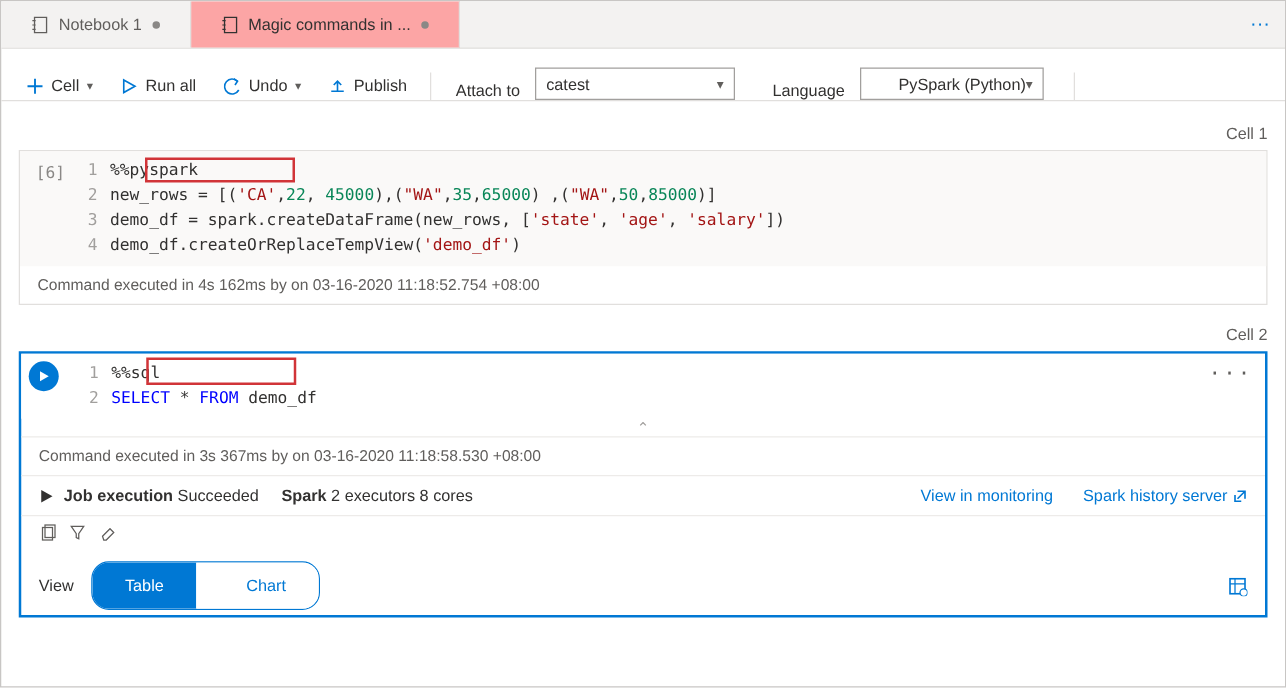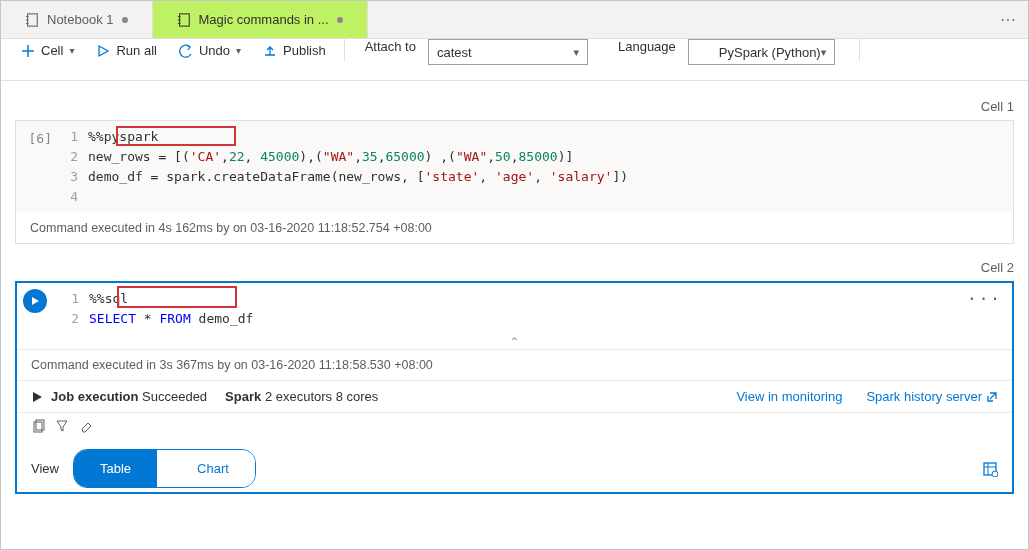--- a/index.html
+++ b/index.html
@@ -26,33 +26,33 @@
       align-items: center;
       gap: 8px;
       padding: 0 24px;
       height: 100%;
       border-right: 1px solid #e1dfdd;
       cursor: pointer;
       color: #605e5c;
       background: #f3f2f1;
     }
     .tab.active {
-      background: #bef264;
+      background: #fca5a5;
       color: #323130;
       font-weight: 400;
     }
     .tab .icon { width: 14px; height: 14px; }
     .tab .dot { width: 6px; height: 6px; border-radius: 50%; background: #8a8886; }
     .tabs-spacer { flex: 1; }
     .tabs-more { color: #0078d4; padding: 0 12px; font-size: 16px; cursor: pointer; }
 
     
     .toolbar {
       display: flex;
-      align-items: flex-start;
+      align-items: flex-end;
       height: 42px;
       padding: 0 12px;
       gap: 6px;
       border-bottom: 1px solid #e1dfdd;
     }
     .tbtn {
       display: inline-flex;
       align-items: center;
       gap: 6px;
       padding: 4px 8px;
@@ -308,20 +308,21 @@
       <div class="gutter">
         <div>1</div>
           <div>2</div>
           <div>3</div>
           <div>4</div>
       </div>
       <div class="code-lines">
         <div><span class="s-mg">%%pyspark</span></div>
         <div><span class="s-dark">new_rows = [(</span><span class="s-str">'CA'</span><span class="s-dark">,</span><span class="s-num">22</span><span class="s-dark">, </span><span class="s-num">45000</span><span class="s-dark">),(</span><span class="s-str">"WA"</span><span class="s-dark">,</span><span class="s-num">35</span><span class="s-dark">,</span><span class="s-num">65000</span><span class="s-dark">) ,(</span><span class="s-str">"WA"</span><span class="s-dark">,</span><span class="s-num">50</span><span class="s-dark">,</span><span class="s-num">85000</span><span class="s-dark">)]</span></div>
         <div><span class="s-dark">demo_df = spark.createDataFrame(new_rows, [</span><span class="s-str">'state'</span><span class="s-dark">, </span><span class="s-str">'age'</span><span class="s-dark">, </span><span class="s-str">'salary'</span><span class="s-dark">])</span></div>
+        <div><span class="s-dark">demo_df.createOrReplaceTempView(</span><span class="s-str">'demo_df'</span><span class="s-dark">)</span></div>
       </div>
       <div class="redbox" style="left:100px;top:5px;width:120px;height:20px"></div>
     </div>
     <div class="status-row">Command executed in 4s 162ms by        on 03-16-2020 11:18:52.754 +08:00</div>
   </div>
 
   <div class="cell-label">Cell 2</div>
   <div class="cell active">
     <div class="code-area">
       <div class="run-btn">

